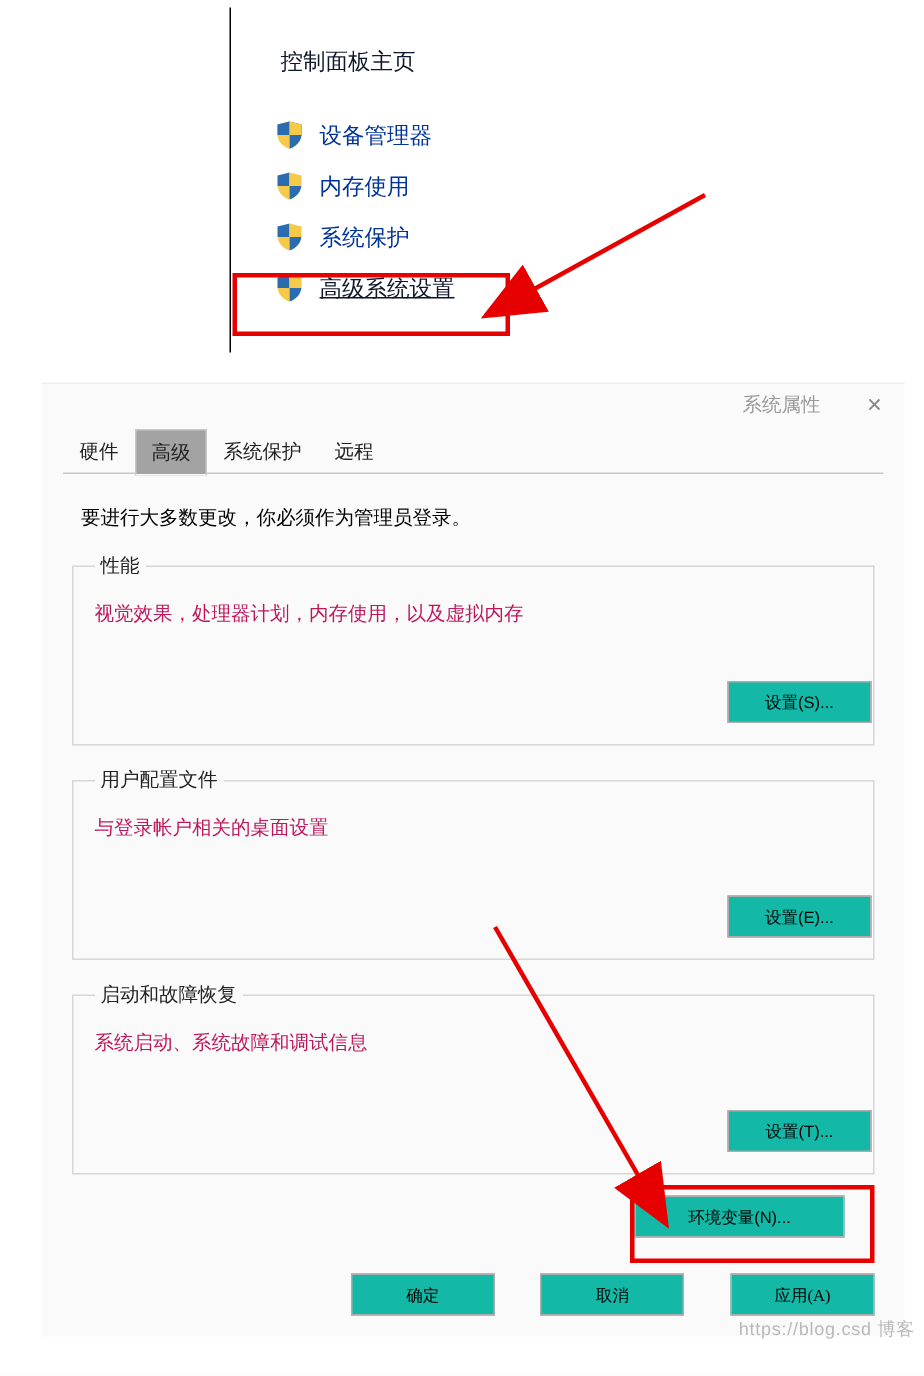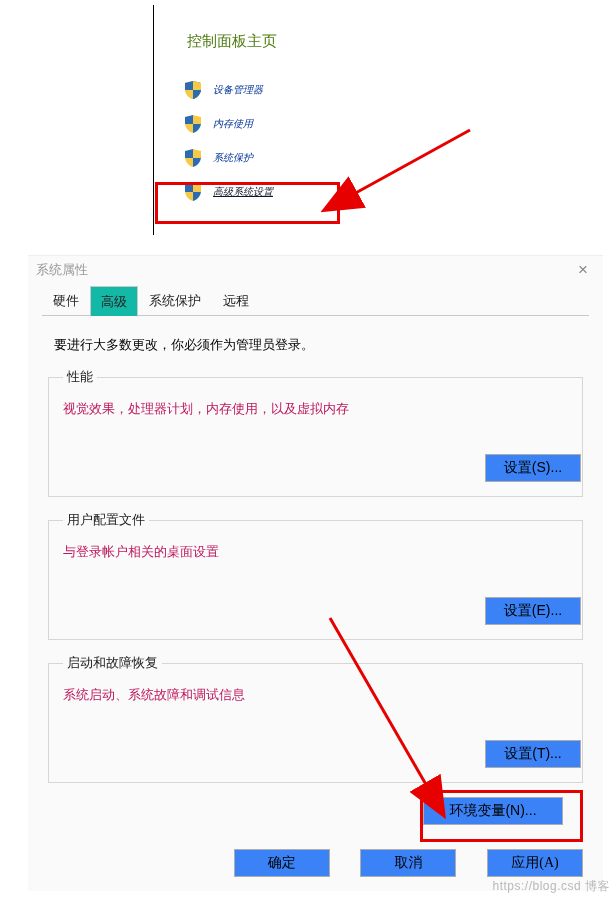--- a/index.html
+++ b/index.html
@@ -24,34 +24,33 @@
   .vertical-rule {
     position: absolute;
     left: 153px;
     top: 5px;
     width: 0;
     height: 230px;
     border-left: 1px solid #000;
   }
   .cp-title {
     font-size: 15px;
-    color: #4d7c0f;
+    color: #0f172a;
     margin-left: 34px;
     margin-top: 22px;
     margin-bottom: 22px;
   }
   .cp-list { margin-left: 30px; }
   .cp-item {
     display: flex;
     align-items: center;
     gap: 10px;
     height: 34px;
-    font-size: 10px;
+    font-size: 15px;
     color: #003399;
-    font-style: italic;
   }
   .cp-item.linked span.lbl {
     text-decoration: underline;
     color: #0f172a;
   }
   .shield-icon { width: 20px; height: 20px; display: inline-block; }
 
   .highlight-box-1 {
     position: absolute;
     left: 155px;
@@ -68,21 +67,21 @@
     left: 28px;
     top: 255px;
     width: 575px;
     background: #fafafa;
     border-top: 1px solid #eee;
   }
   .dlg-titlebar {
     height: 28px;
     display: flex;
     align-items: center;
-    justify-content: space-between;
+    justify-content: flex-end;
     padding: 0 8px;
     color: #999;
     font-size: 13px;
     gap: 24px;
   }
   .close-x {
     font-size: 17px;
     color: #888;
     width: 24px;
     text-align: center;
@@ -106,21 +105,21 @@
   }
   .tab {
     padding: 6px 10px 5px 10px;
     font-size: 13px;
     color: #222;
     border: 1px solid transparent;
     position: relative;
     z-index: 1;
   }
   .tab.active {
-    background: #14b8a6;
+    background: #a3a3a3;
     border: 1px solid #c8c8c8;
     border-bottom: 1px solid #fafafa;
     margin-bottom: -1px;
   }
 
   .dlg-body { padding: 14px 20px 8px 20px; }
   .admin-note { margin: 6px 0 14px 6px; }
 
   fieldset.grp {
     border: 1px solid #d6d6d6;
@@ -131,24 +130,24 @@
   fieldset.grp legend {
     padding: 0 4px;
     font-size: 13px;
     color: #222;
   }
   .grp-desc { margin: 4px 0 36px 0; color: #be185d; }
   .btn-row { text-align: right; }
   button.win-btn {
     min-width: 96px;
     height: 28px;
-    background: #3b82f6;
+    background: #14b8a6;
     border: 1px solid #adadad;
     font-family: inherit;
-    font-size: 14px;
+    font-size: 11px;
     padding: 0 14px;
     cursor: pointer;
   }
 
   .env-row { text-align: right; margin: 2px 20px 8px 0; }
 
   .dlg-footer {
     text-align: right;
     padding: 8px 20px 14px 0;
   }

